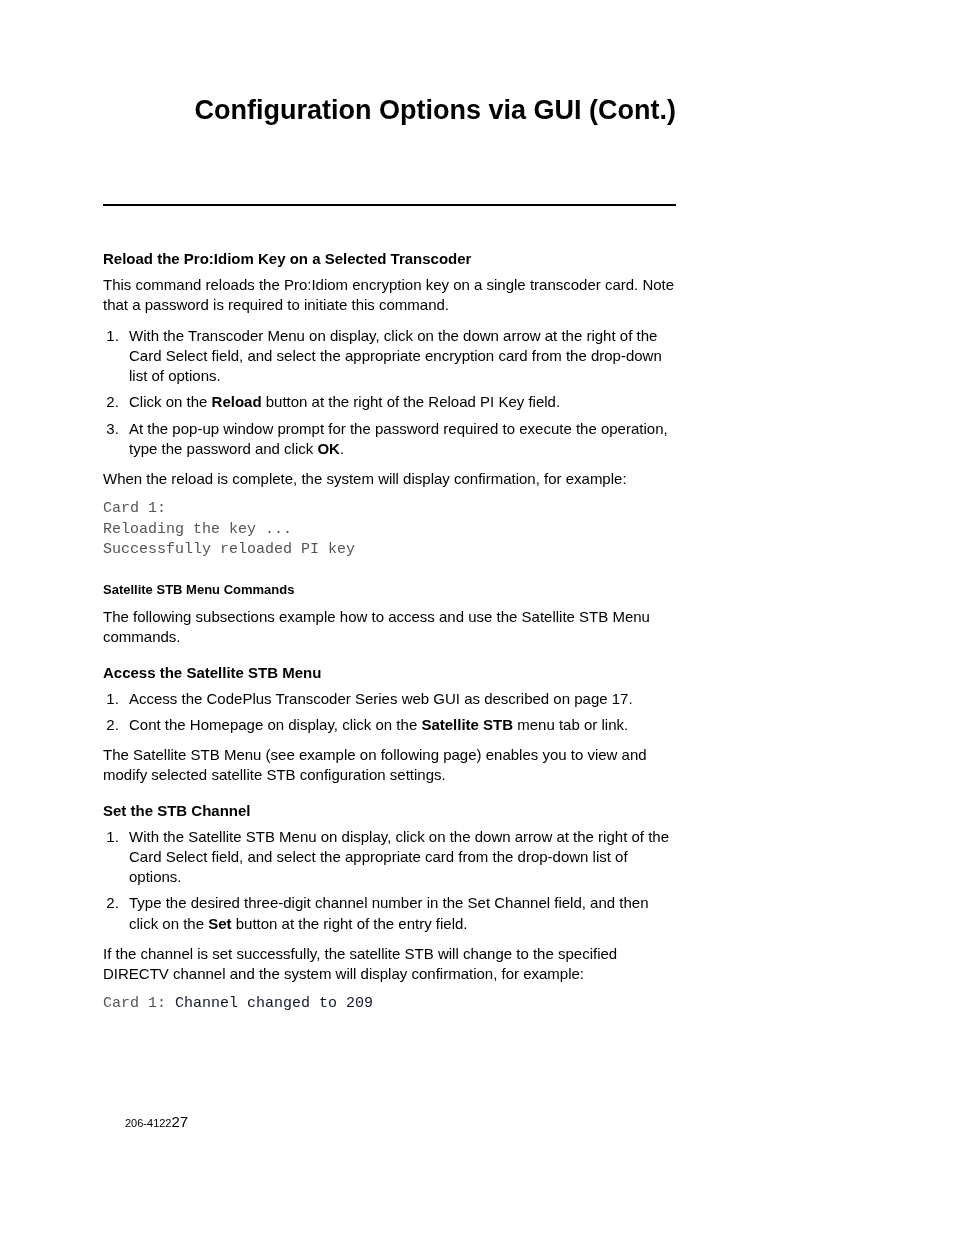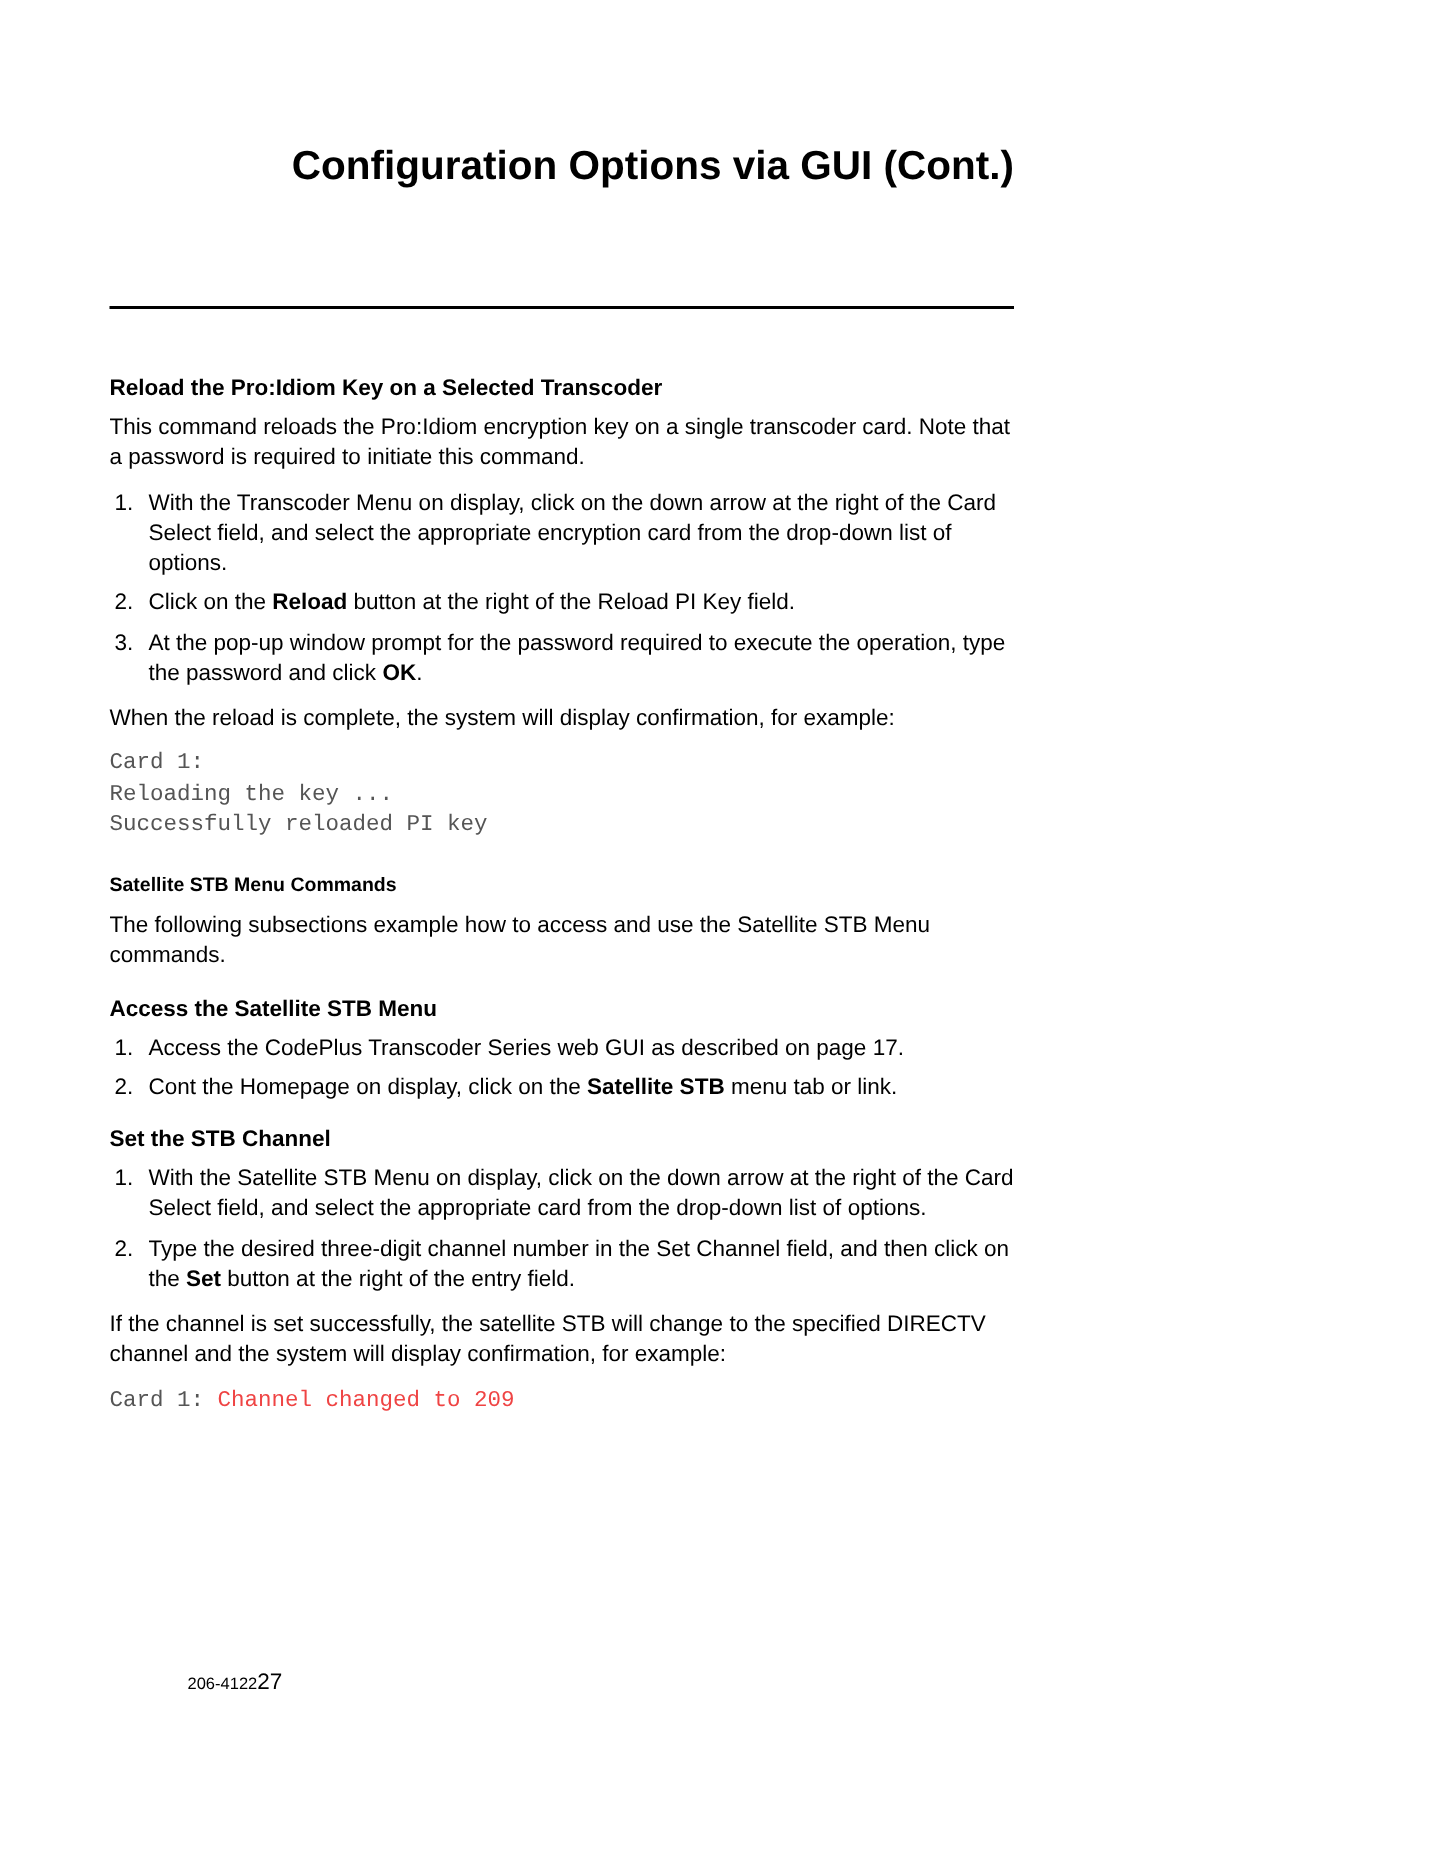--- a/index.html
+++ b/index.html
@@ -6,21 +6,21 @@
     font-family: Arial, Helvetica, sans-serif;
     margin: 0;
     padding: 0;
     background: #fff;
     color: #000;
   }
   .page {
     width: 796px;
     height: 1235px;
     box-sizing: border-box;
-    padding: 95px 120px 0 73px;
+    padding: 95px 120px 0 103px;
     position: relative;
   }
   .title {
     font-size: 27px;
     font-weight: bold;
     text-align: right;
     margin-bottom: 78px;
   }
   .hr {
     border: none;
@@ -102,29 +102,30 @@
   <div class="h2">Satellite STB Menu Commands</div>
   <div class="para">The following subsections example how to access and use the Satellite STB Menu commands.</div>
 
   <div class="section-bold" style="margin-top:16px">Access the Satellite STB Menu</div>
   <ol class="steps">
     <li>Access the CodePlus Transcoder Series web GUI as described on page 17.</li>
     <li>
       <span>Cont the Homepage on display, click on the </span><b>Satellite STB</b><span> menu tab or link.</span>
     </li>
   </ol>
+  <div class="para">The Satellite STB Menu (see example on following page) enables you to view and modify selected satellite STB configuration settings.</div>
 
   <div class="section-bold" style="margin-top:16px">Set the STB Channel</div>
   <ol class="steps">
     <li>With the Satellite STB Menu on display, click on the down arrow at the right of the Card Select field, and select the appropriate card from the drop-down list of options.</li>
     <li>
       <span>Type the desired three-digit channel number in the Set Channel field, and then click on the </span><b>Set</b><span> button at the right of the entry field.</span>
     </li>
   </ol>
   <div class="para">If the channel is set successfully, the satellite STB will change to the specified DIRECTV channel and the system will display confirmation, for example:</div>
-  <div class="mono"><span>Card 1:</span><span style="color:#ef4444"> Channel changed to 209</span></div>
+  <div class="mono"><span>Card 1:</span><span style="color:#0f172a"> Channel changed to 209</span></div>
 
   <div class="footer">
     <span class="docnum">206-4122</span>
     <span class="pagenum">27</span>
   </div>
 
 </div>
 
 </body></html>

